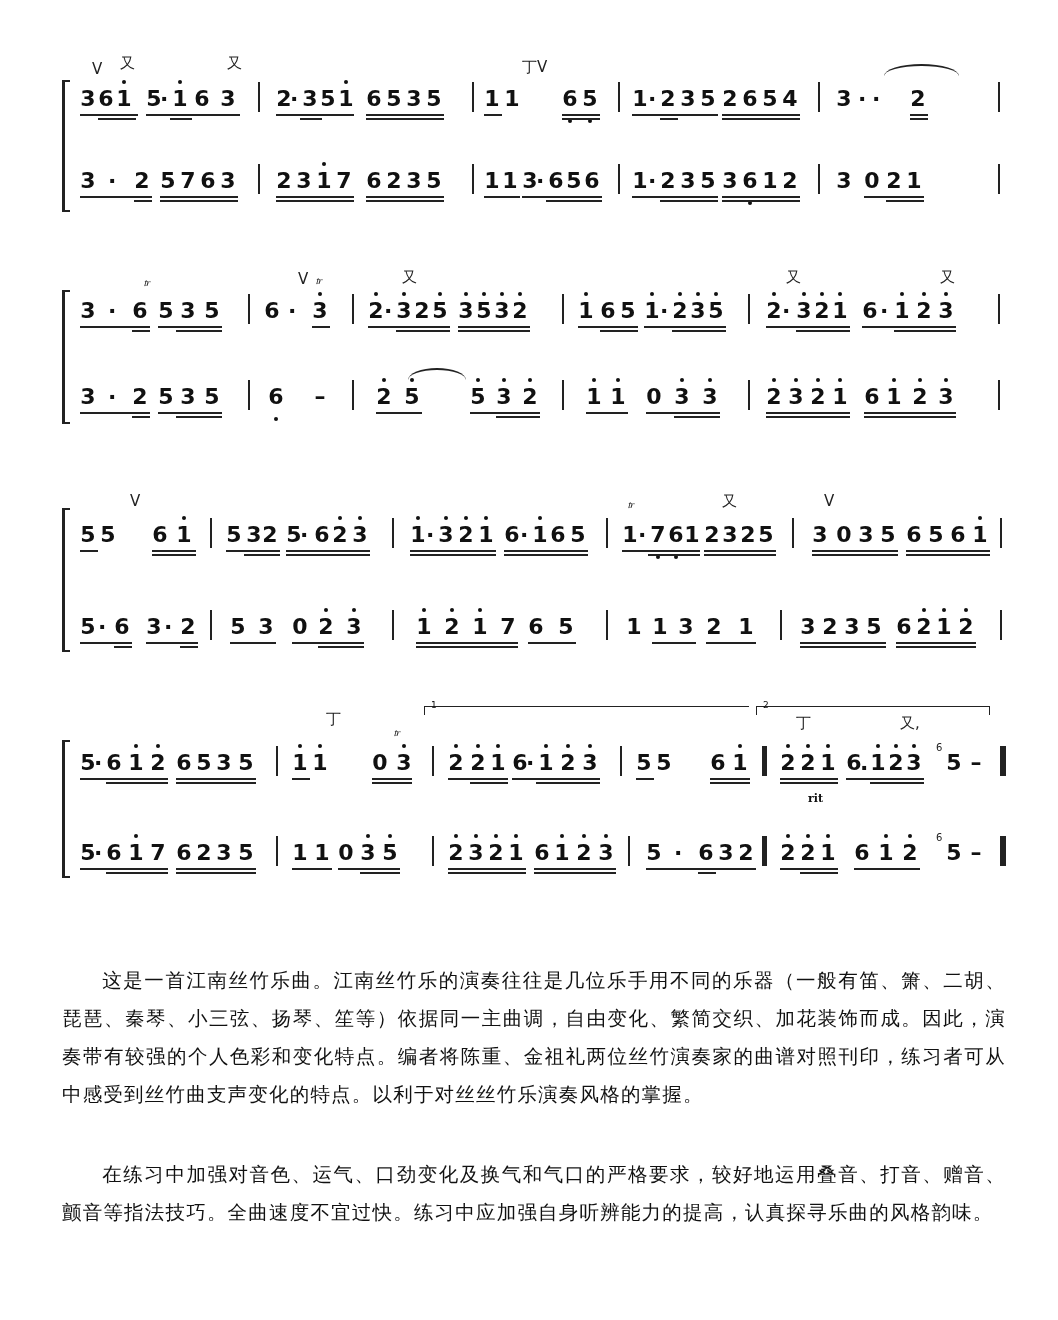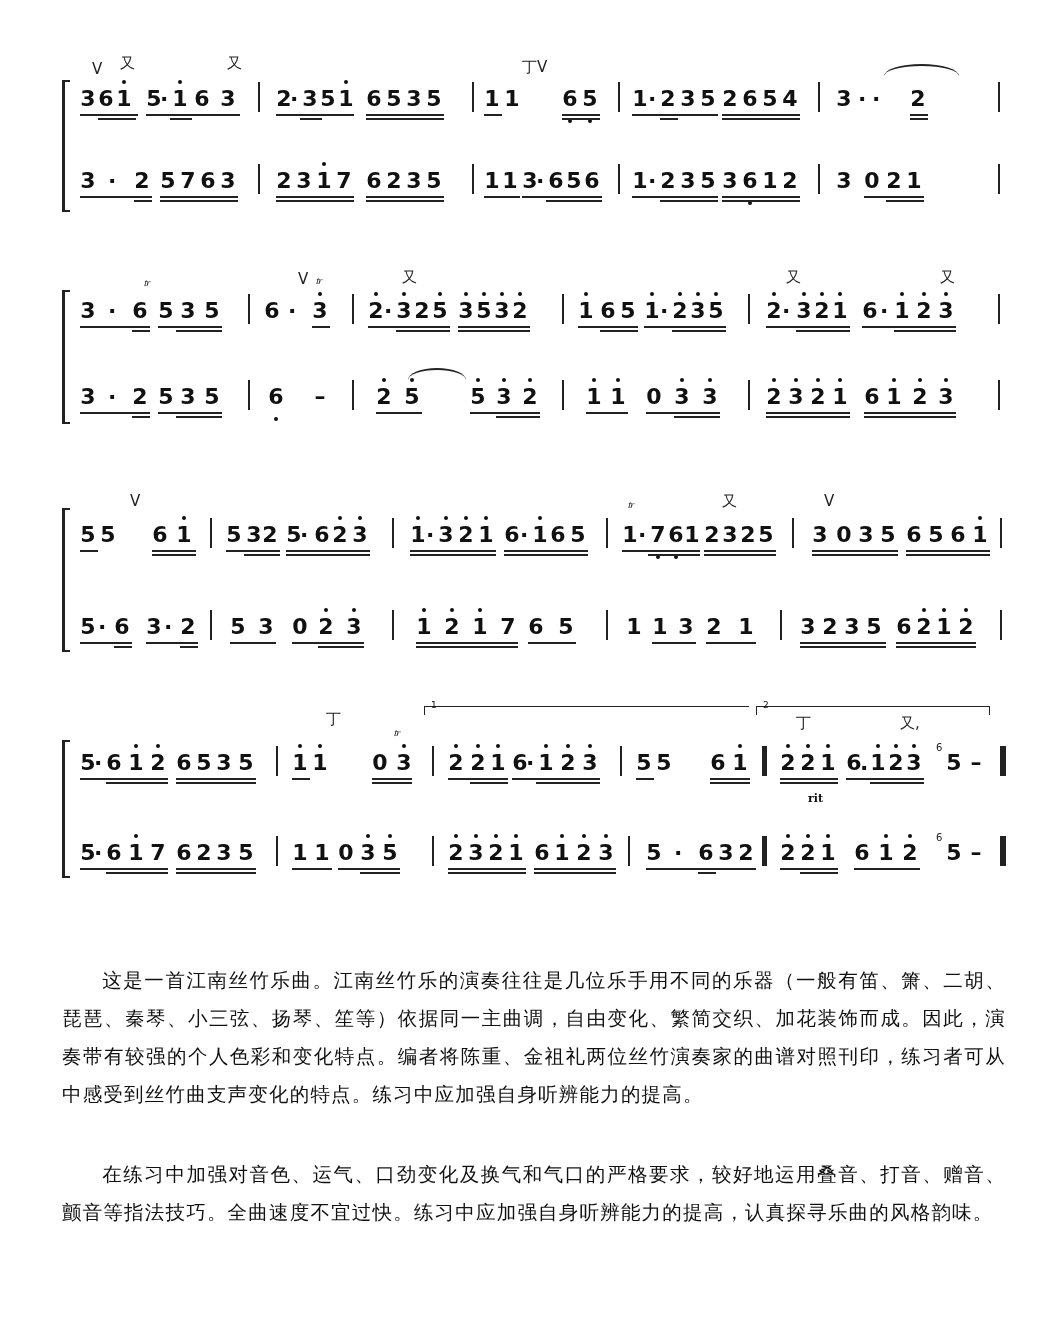--- a/index.html
+++ b/index.html
@@ -578,17 +578,17 @@
     <div class="uline" style="left:774px;top:36px;width:66px"></div>
 
     <span class="mark" style="left:856px;top:0px;font-size:10px;">6</span>
     <span class="note" style="left:866px">5</span>
       <span class="note" style="left:888px">–</span>
     <div class="bar final" style="left:920px"></div>
   </div>
 </div>
 
 <div class="para" style="top:962px;">
-  <span class="indent"></span><span>这是一首江南丝竹乐曲。江南丝竹乐的演奏往往是几位乐手用不同的乐器（一般有笛、箫、二胡、琵琶、秦琴、小三弦、扬琴、笙等）依据同一主曲调，自由变化、繁简交织、加花装饰而成。因此，演奏带有较强的个人色彩和变化特点。编者将陈重、金祖礼两位丝竹演奏家的曲谱对照刊印，练习者可从中感受到丝竹曲支声变化的特点。练习中应加强自身听辨能力的提高。</span>
+  <span class="indent"></span><span>这是一首江南丝竹乐曲。江南丝竹乐的演奏往往是几位乐手用不同的乐器（一般有笛、箫、二胡、琵琶、秦琴、小三弦、扬琴、笙等）依据同一主曲调，自由变化、繁简交织、加花装饰而成。因此，演奏带有较强的个人色彩和变化特点。编者将陈重、金祖礼两位丝竹演奏家的曲谱对照刊印，练习者可从中感受到丝竹曲支声变化的特点。以利于对丝丝竹乐演奏风格的掌握。</span>
 </div>
 <div class="para" style="top:1156px;">
   <span class="indent"></span><span>在练习中加强对音色、运气、口劲变化及换气和气口的严格要求，较好地运用叠音、打音、赠音、颤音等指法技巧。全曲速度不宜过快。练习中应加强自身听辨能力的提高，认真探寻乐曲的风格韵味。</span>
 </div>
 
 </body></html>

